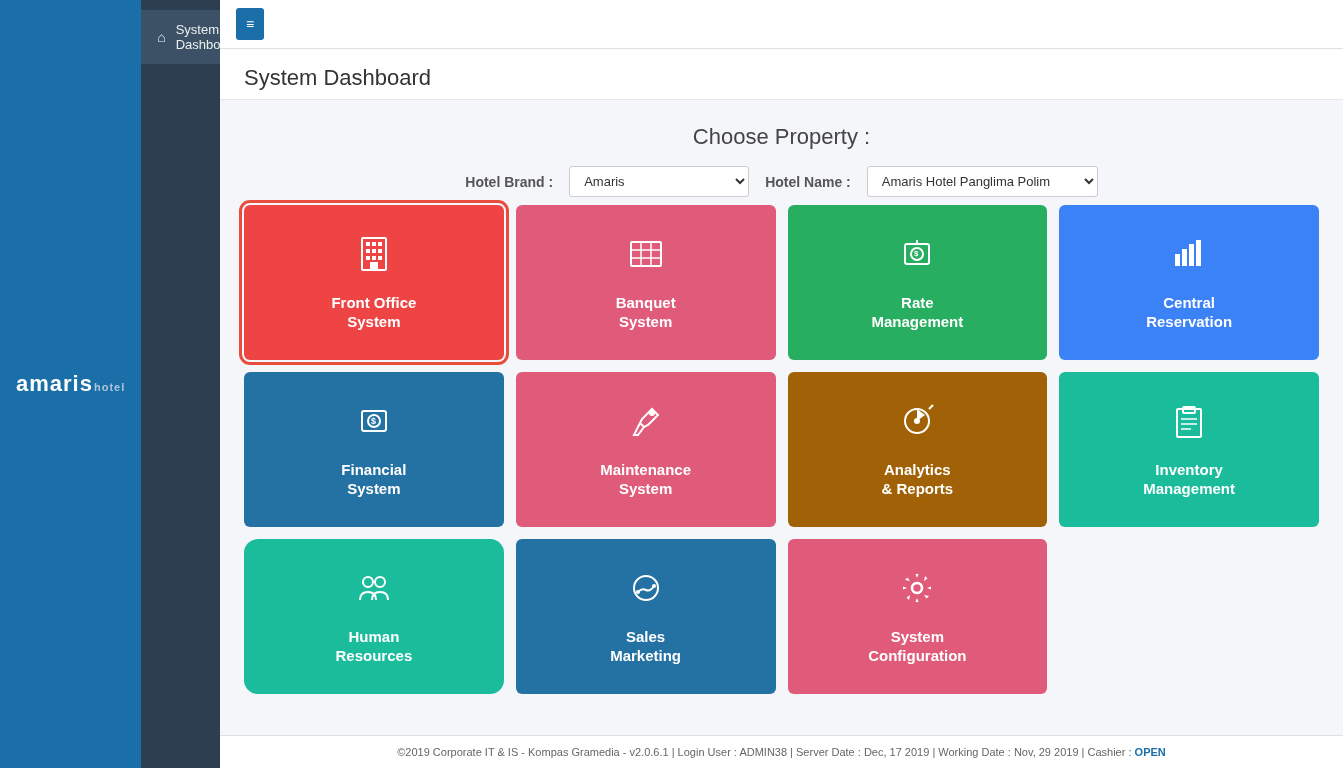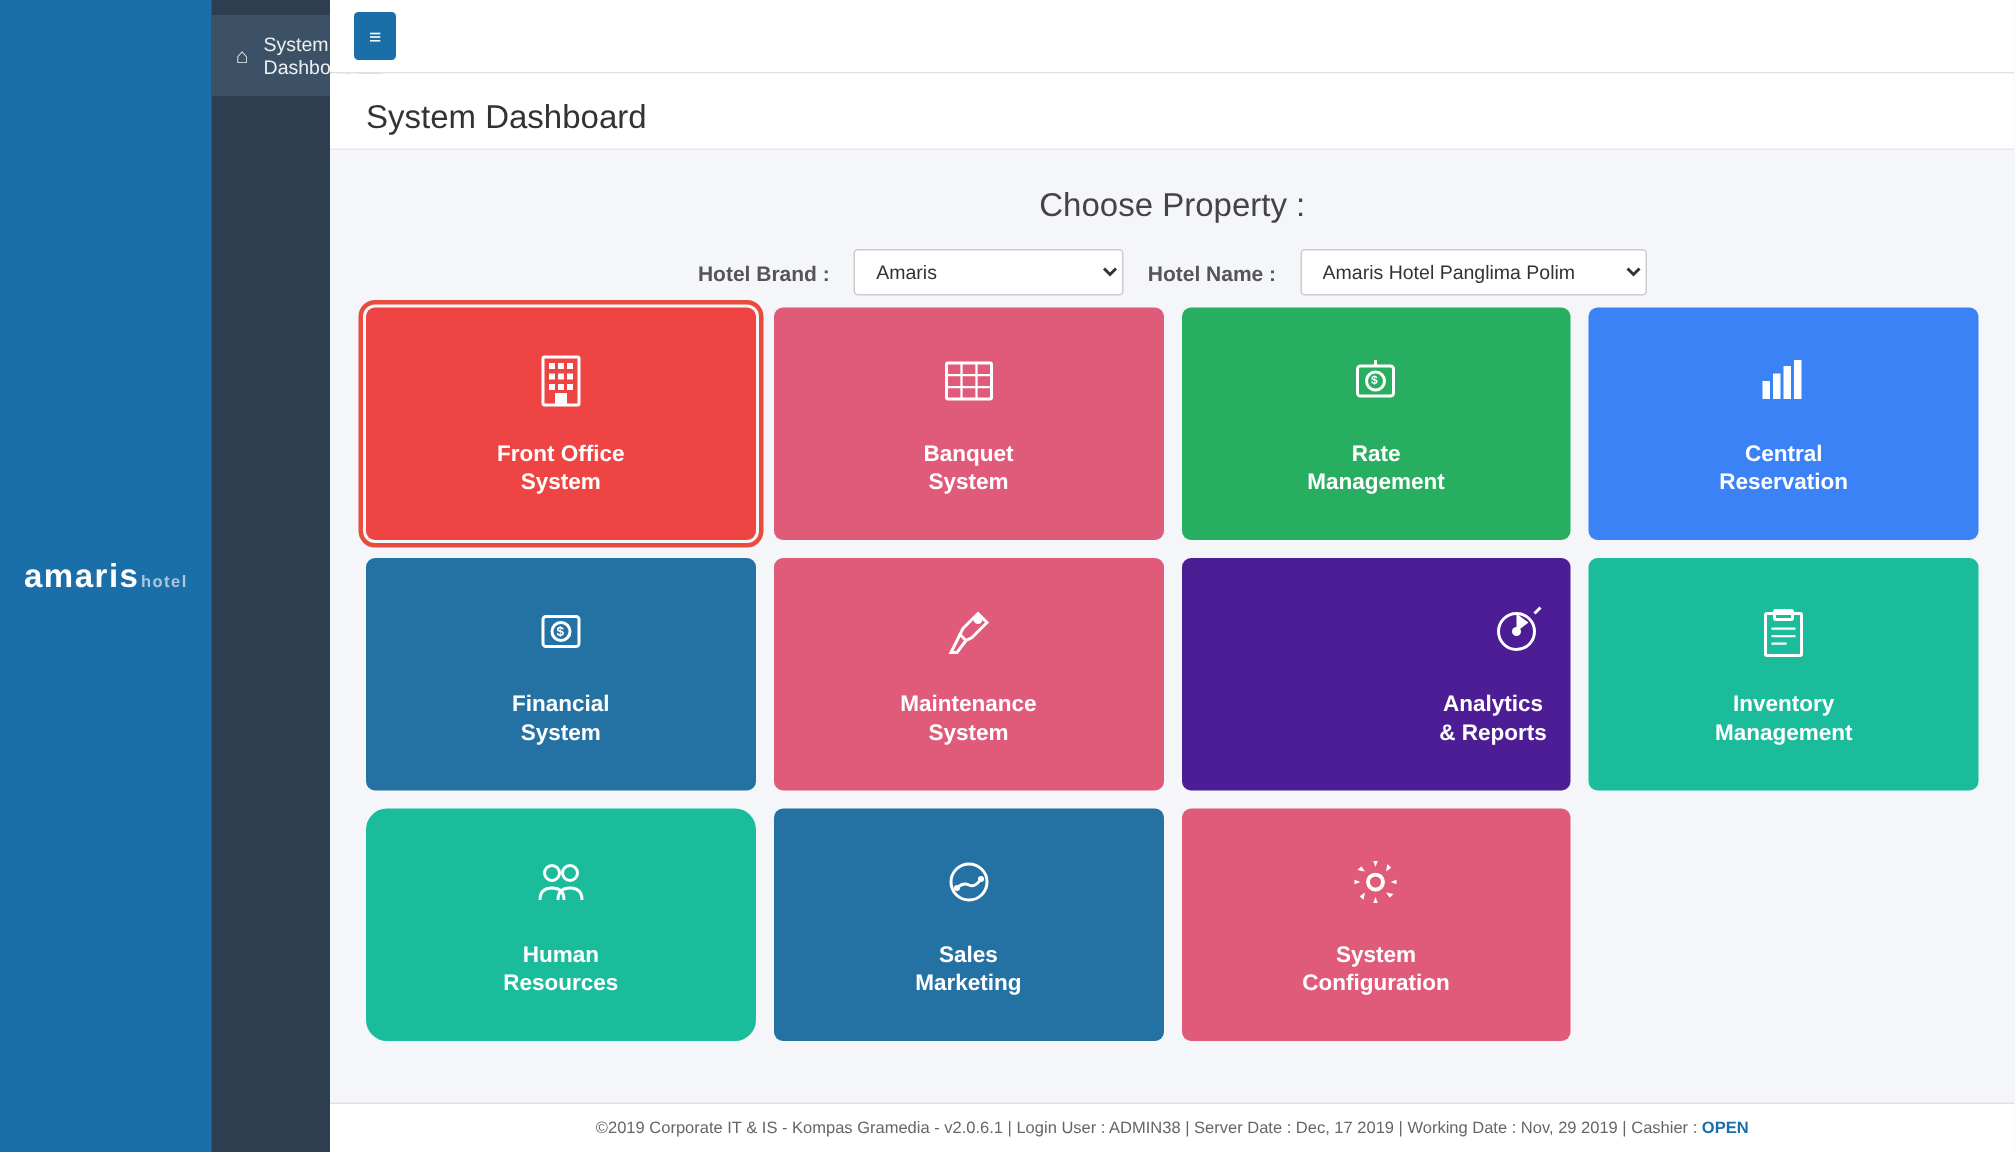--- a/index.html
+++ b/index.html
@@ -295,21 +295,21 @@
           <div class="card-label">Financial<br>System</div>
         </div>
         <div class="dash-card" style="background: rgb(224, 90, 122);">
           <div class="card-icon"><svg width="40" height="40" viewBox="0 0 40 40" fill="white">
               <path d="M26 8 L22 12 L16 18 L14 22 L18 26 L22 24 L28 18 L32 14 Z" fill="none" stroke="white" stroke-width="2"></path>
               <path d="M14 22 L8 34 L12 34 L18 26" fill="none" stroke="white" stroke-width="2"></path>
               <circle cx="26" cy="12" r="3" fill="white"></circle>
             </svg></div>
           <div class="card-label">Maintenance<br>System</div>
         </div>
-        <div class="dash-card" style="background: #4c1d95; align-items: flex-end;">
+        <div class="dash-card" style="background: #a16207;">
           <div class="card-icon"><svg width="40" height="40" viewBox="0 0 40 40" fill="white">
               <circle cx="20" cy="20" r="12" fill="none" stroke="white" stroke-width="2"></circle>
               <path d="M20 8 L20 20 L28 14 Z" fill="white"></path>
               <circle cx="20" cy="20" r="3" fill="white"></circle>
               <line x1="32" y1="8" x2="36" y2="4" stroke="white" stroke-width="2"></line>
             </svg></div>
           <div class="card-label">Analytics<br>&amp; Reports</div>
         </div>
         <div class="dash-card" style="background: rgb(26, 188, 156);">
           <div class="card-icon"><svg width="40" height="40" viewBox="0 0 40 40" fill="white">

